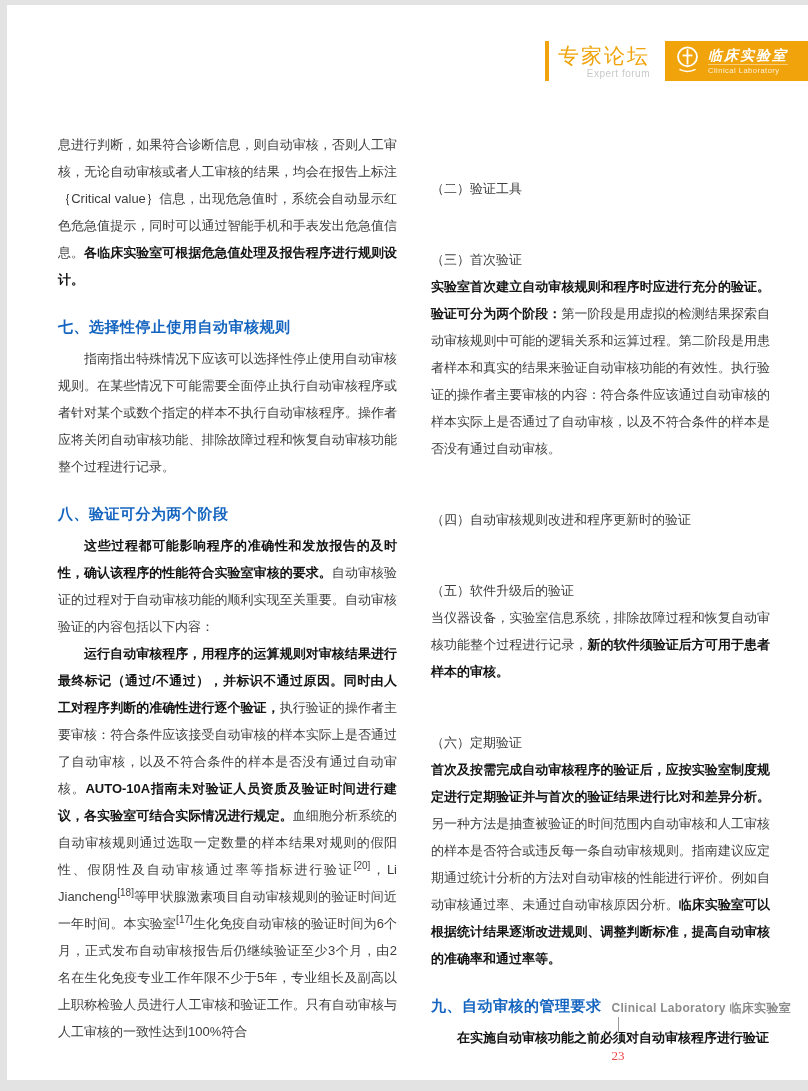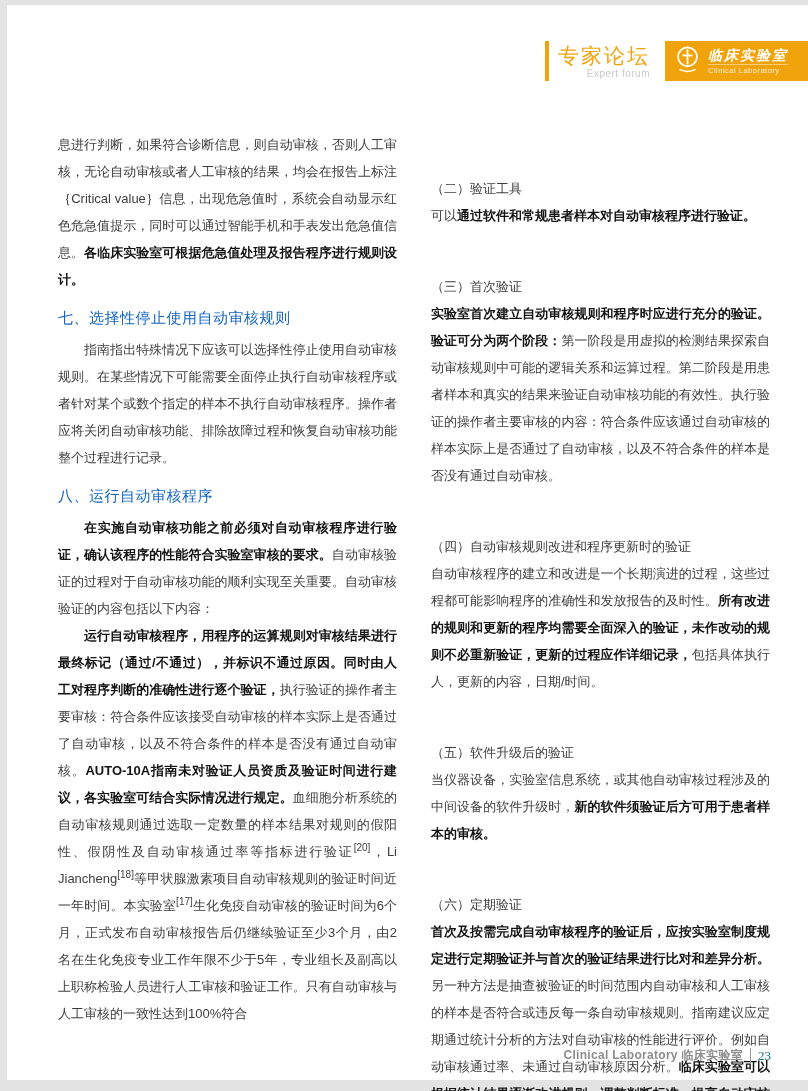--- a/index.html
+++ b/index.html
@@ -37,32 +37,32 @@
   }
   .logo-en{ font-size:7.5px; color:rgba(255,255,255,.85); letter-spacing:.5px; border-top:1px solid rgba(255,255,255,.45); padding-top:1px; }
   
   .content{ position:absolute; left:51px; top:126px; display:flex; gap:34px; }
   .col{ width:339px; }
   .para{ margin:0; font-size:13px; line-height:27px; text-align:justify; color:#3d3d3d; }
   .para.indent{ text-indent:2em; }
   .para .b{ font-weight:bold; color:#141414; }
   .sub-heading{ font-size:13px; line-height:27px; color:#3d3d3d;margin-top:44px; }
   .sec-heading{
-    font-size:15px; font-weight:normal; color:var(--hblue);
-    line-height:27px; margin:11px 0 5px 0; letter-spacing:.5px;
+    font-size:15px; font-weight:bold; color:var(--hblue);
+    line-height:27px; margin:20px 0 5px 0; letter-spacing:.5px;
   }
   sup.ref{ font-size:10px; line-height:0; }
   
   .footer{
-    position:absolute; right:44px; bottom:16px;
-    display:flex; align-items:center; font-size:12px; color:#8d8d8d;
+    position:absolute; right:24px; bottom:16px;
+    display:flex; font-size:12px; color:#8d8d8d;flex-direction:column;
   }
   .f-journal{ font-weight:bold; letter-spacing:.3px; }
   .f-sep{ width:1px; height:15px; background:#9a9a9a; margin:0 7px; }
-  .f-page{ font-family:"Liberation Serif","DejaVu Serif",serif; font-size:13px; color:#0f766e; }
+  .f-page{ font-family:"Liberation Serif","DejaVu Serif",serif; font-size:13px; color:#ef4444;margin-top:16px; }
 </style>
 </head>
 <body>
 
 <div class="page">
 
   <div class="header">
     <div class="section-block">
       <div class="accent-bar"></div>
       <div class="titles">
@@ -84,33 +84,31 @@
         <div class="logo-en">Clinical Laboratory</div>
       </div>
     </div>
   </div>
 
   <div class="content">
     <div class="col" id="col-left">
         <p class="para"><span>息进行判断，如果符合诊断信息，则自动审核，否则人工审核，无论自动审核或者人工审核的结果，均会在报告上标注｛Critical value｝信息，出现危急值时，系统会自动显示红色危急值提示，同时可以通过智能手机和手表发出危急值信息。</span><span class="b">各临床实验室可根据危急值处理及报告程序进行规则设计。</span></p>
         <div class="sec-heading">七、选择性停止使用自动审核规则</div>
         <p class="para indent"><span>指南指出特殊情况下应该可以选择性停止使用自动审核规则。在某些情况下可能需要全面停止执行自动审核程序或者针对某个或数个指定的样本不执行自动审核程序。操作者应将关闭自动审核功能、排除故障过程和恢复自动审核功能整个过程进行记录。</span></p>
-        <div class="sec-heading">八、运行自动审核程序</div>
-        <p class="para indent"><span class="b">在实施自动审核功能之前必须对自动审核程序进行验证，确认该程序的性能符合实验室审核的要求。</span><span>自动审核验证的过程对于自动审核功能的顺利实现至关重要。自动审核验证的内容包括以下内容：</span></p>
+        <div class="sec-heading">八、验证可分为两个阶段</div>
+        <p class="para indent"><span class="b">这些过程都可能影响程序的准确性和发放报告的及时性，确认该程序的性能符合实验室审核的要求。</span><span>自动审核验证的过程对于自动审核功能的顺利实现至关重要。自动审核验证的内容包括以下内容：</span></p>
         <p class="para indent"><span class="b">运行自动审核程序，用程序的运算规则对审核结果进行最终标记（通过/不通过），并标识不通过原因。同时由人工对程序判断的准确性进行逐个验证，</span><span>执行验证的操作者主要审核：符合条件应该接受自动审核的样本实际上是否通过了自动审核，以及不符合条件的样本是否没有通过自动审核。</span><span class="b">AUTO-10A指南未对验证人员资质及验证时间进行建议，各实验室可结合实际情况进行规定。</span><span>血细胞分析系统的自动审核规则通过选取一定数量的样本结果对规则的假阳性、假阴性及自动审核通过率等指标进行验证</span><sup class="ref">[20]</sup><span>，Li Jiancheng</span><sup class="ref">[18]</sup><span>等甲状腺激素项目自动审核规则的验证时间近一年时间。本实验室</span><sup class="ref">[17]</sup><span>生化免疫自动审核的验证时间为6个月，正式发布自动审核报告后仍继续验证至少3个月，由2名在生化免疫专业工作年限不少于5年，专业组长及副高以上职称检验人员进行人工审核和验证工作。只有自动审核与人工审核的一致性达到100%符合</span></p>
       </div>
     <div class="col" id="col-right">
         <div class="sub-heading">（二）验证工具</div>
-        <p class="para"><span>可以</span><span class="b">通过软件和常规患者样本对自动审核程序进行验证。</span></p>
         <div class="sub-heading">（三）首次验证</div>
         <p class="para"><span class="b">实验室首次建立自动审核规则和程序时应进行充分的验证。验证可分为两个阶段：</span><span>第一阶段是用虚拟的检测结果探索自动审核规则中可能的逻辑关系和运算过程。第二阶段是用患者样本和真实的结果来验证自动审核功能的有效性。执行验证的操作者主要审核的内容：符合条件应该通过自动审核的样本实际上是否通过了自动审核，以及不符合条件的样本是否没有通过自动审核。</span></p>
         <div class="sub-heading">（四）自动审核规则改进和程序更新时的验证</div>
-        <p class="para"><span>自动审核程序的建立和改进是一个长期演进的过程，这些过程都可能影响程序的准确性和发放报告的及时性。</span><span class="b">所有改进的规则和更新的程序均需要全面深入的验证，未作改动的规则不必重新验证，更新的过程应作详细记录，</span><span>包括具体执行人，更新的内容，日期/时间。</span></p>
         <div class="sub-heading">（五）软件升级后的验证</div>
-        <p class="para"><span>当仪器设备，实验室信息系统，或其他自动审核过程涉及的中间设备的软件升级时，</span><span class="b">新的软件须验证后方可用于患者样本的审核。</span></p>
+        <p class="para"><span>当仪器设备，实验室信息系统，排除故障过程和恢复自动审核功能整个过程进行记录，</span><span class="b">新的软件须验证后方可用于患者样本的审核。</span></p>
         <div class="sub-heading">（六）定期验证</div>
         <p class="para"><span class="b">首次及按需完成自动审核程序的验证后，应按实验室制度规定进行定期验证并与首次的验证结果进行比对和差异分析。</span><span>另一种方法是抽查被验证的时间范围内自动审核和人工审核的样本是否符合或违反每一条自动审核规则。指南建议应定期通过统计分析的方法对自动审核的性能进行评价。例如自动审核通过率、未通过自动审核原因分析。</span><span class="b">临床实验室可以根据统计结果逐渐改进规则、调整判断标准，提高自动审核的准确率和通过率等。</span></p>
         <div class="sec-heading">九、自动审核的管理要求</div>
         <p class="para indent"><span class="b">在实施自动审核功能之前必须对自动审核程序进行验证</span></p>
       </div>
   </div>
 
   <div class="footer">
     <span class="f-journal"><span>Clinical Laboratory</span>&nbsp;<span>临床实验室</span></span>
     <span class="f-sep"></span>

